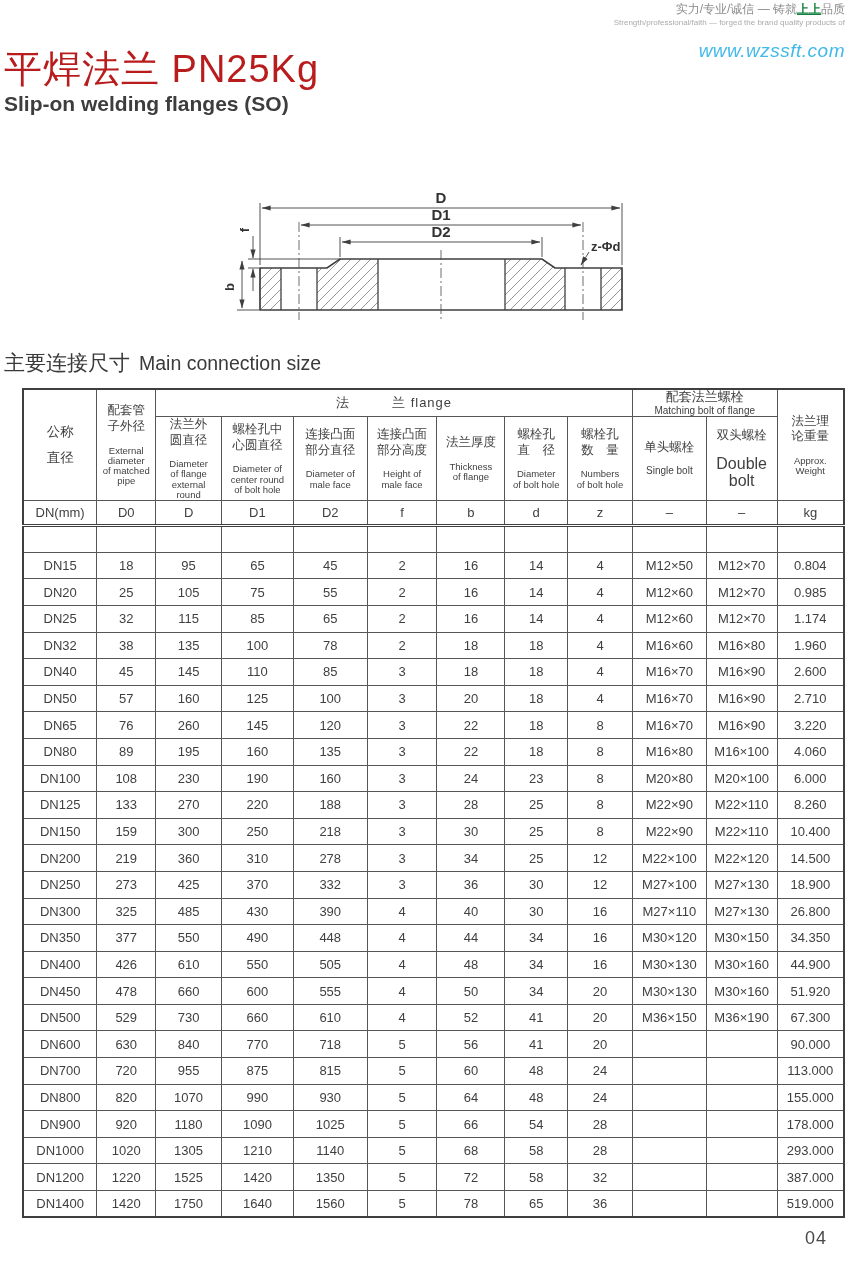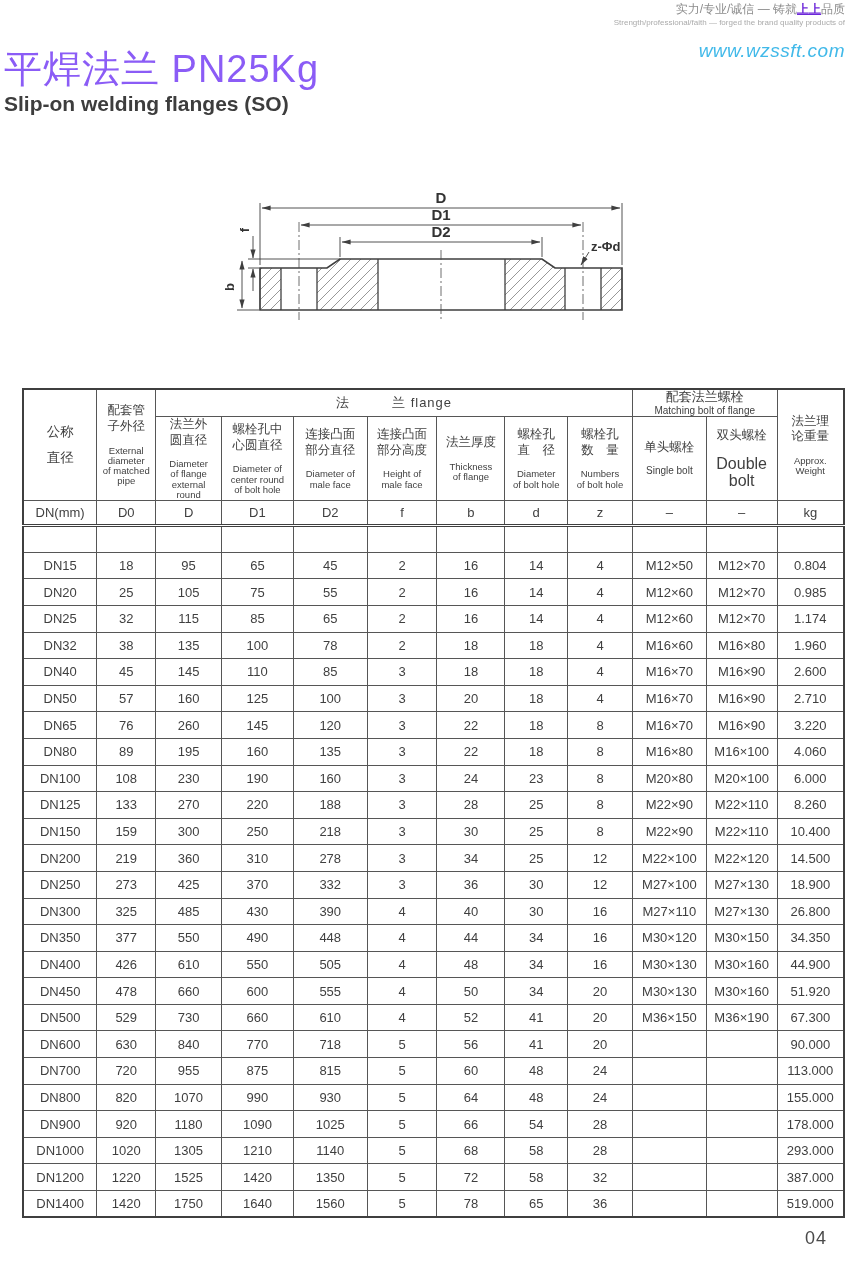--- a/index.html
+++ b/index.html
@@ -3,26 +3,26 @@
 <meta charset="utf-8">
 <style>
   * { margin:0; padding:0; box-sizing:border-box; }
   html,body { background:#ffffff; }
   body { font-family:"Liberation Sans", sans-serif; color:#3a3a3a; }
   .page { position:relative; width:851px; height:1261px; background:#fff; overflow:hidden; }
 
   
   .brand { position:absolute; top:3px; right:6px; text-align:right; line-height:1.15; }
   .slogan-cn { font-size:12px; color:#8c8c8c; }
-  .slogan-cn b { color:#6d28d9;text-decoration:underline; }
+  .slogan-cn b { color:#15803d;text-decoration:underline; }
   .slogan-en { font-size:8px; color:#ababab; margin-top:1px; }
   .website { font-size:19px; color:#41b9e9; font-style:italic; margin-top:13px; letter-spacing:0.5px; }
 
   
-  .title-cn { position:absolute; top:44px; left:4px; font-size:38px; font-weight:400; color:#8b5cf6; letter-spacing:1px; }
+  .title-cn { position:absolute; top:44px; left:4px; font-size:38px; font-weight:400; color:#b91c1c; letter-spacing:1px; }
   .title-en { position:absolute; top:92px; left:4px; font-size:21px; font-weight:700; color:#3d3d3d; }
 
   .section-title { position:absolute; top:349px; left:4px; white-space:nowrap; }
   .st-cn { font-size:21px; color:#3a3a3a; }
   .st-en { font-size:19.5px; color:#3a3a3a; margin-left:9px; }
 
   
   .drawing { position:absolute; top:180px; left:200px; }
   .dim { stroke:#3f3f3f; stroke-width:0.9; fill:none; }
   .out { stroke:#3f3f3f; stroke-width:1.7; fill:none; }
@@ -107,20 +107,23 @@
     <line class="dim" x1="389" y1="72" x2="381" y2="85" marker-end="url(#arrow)"></line>
 
     <text class="dl" x="241" y="23">D</text>
     <text class="dl" x="241" y="40">D1</text>
     <text class="dl" x="241" y="57">D2</text>
     <text class="dls" x="49" y="50" transform="rotate(-90 49 50)">f</text>
     <text class="dls" x="34" y="107" transform="rotate(-90 34 107)">b</text>
     <text class="callout" x="391" y="71">z-Φd</text>
   </svg>
 
+  <div class="section-title">
+    <span class="st-cn">主要连接尺寸</span><span class="st-en">Main connection size</span>
+  </div>
 
   <table class="spec-table">
     <colgroup>
       <col style="width:8.99%">
         <col style="width:7.17%">
         <col style="width:8.02%">
         <col style="width:8.75%">
       <col style="width:8.99%">
         <col style="width:8.51%">
         <col style="width:8.26%">

